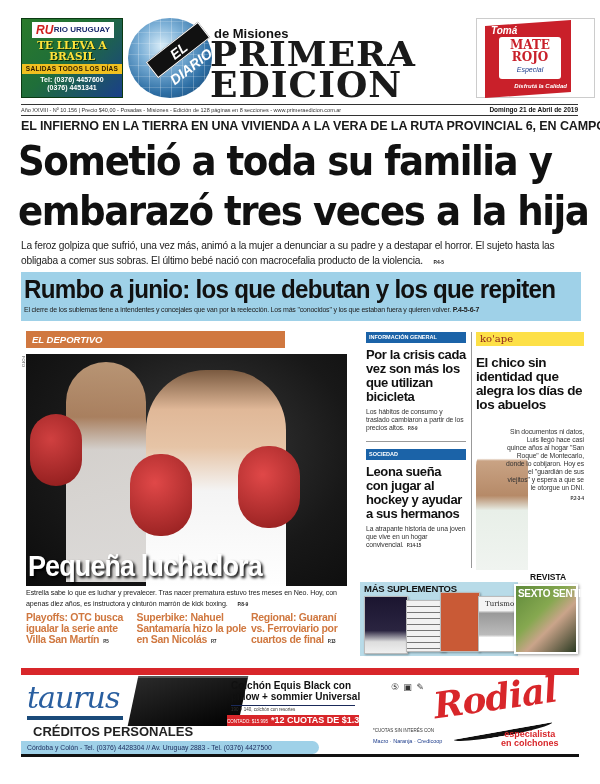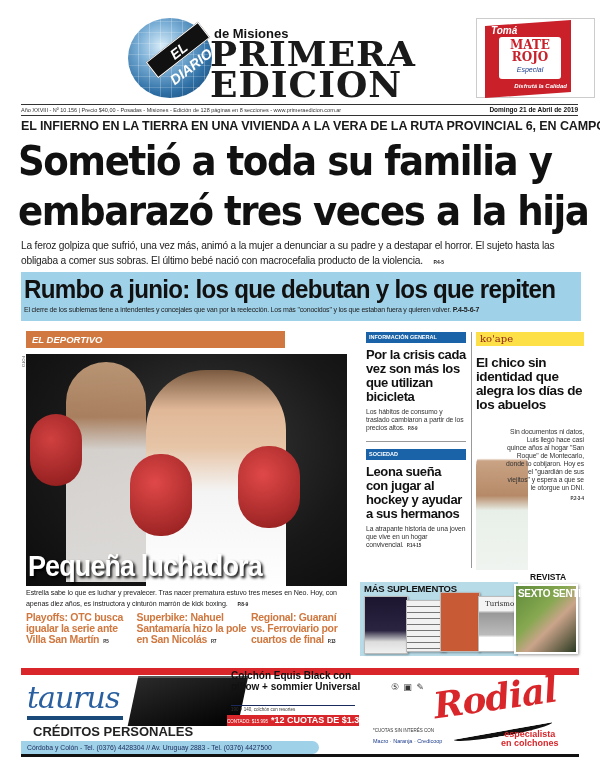--- a/index.html
+++ b/index.html
@@ -126,39 +126,51 @@
   
   .ad-bottom { position: absolute; left: 21px; top: 668px; width: 558px; height: 90px; background: #fff; }
   .ad-bottom .topbar { position: absolute; left: 0; top: 0; width: 558px; height: 7px; background: #d8262a; }
   .ad-bottom .botbar { position: absolute; left: 0; top: 86px; width: 558px; height: 3px; background: #111; }
   .taurus { position: absolute; left: 6px; top: 12px; font-family: "DejaVu Serif", serif; font-style: italic; font-weight: normal;
     font-size: 30px; color: #2a5fa0; letter-spacing: -1px; }
   .taurus-line { position: absolute; left: 6px; top: 48px; width: 96px; height: 4px; background: #1a4a7a; }
   .creditos { position: absolute; left: 12px; top: 56px; font-size: 13px; font-weight: bold; color: #222; }
   .mattress { position: absolute; left: 112px; top: 8px; width: 110px; height: 50px; background: linear-gradient(160deg, #2a2a2a 0%, #111 60%, #000 100%);
     transform: skewX(-12deg); border-top: 2px solid #555; }
-  .colchon { position: absolute; left: 210px; top: 2px; font-size: 10px; line-height: 11px; color: #111; font-weight: bold; }
+  .colchon { position: absolute; left: 210px; top: 12px; font-size: 10px; line-height: 11px; color: #111; font-weight: bold; }
   .colchon-rule { position: absolute; left: 210px; top: 37px; width: 124px; height: 1px; background: #1a2a5a; }
   .colchon-sub { position: absolute; left: 210px; top: 39px; font-size: 4.5px; color: #333; }
   .cuotas-bar { position: absolute; left: 206px; top: 47px; width: 132px; height: 11px; background: #d8262a; color: #fff; font-size: 9px; font-weight: bold; line-height: 11px; text-align: right; padding-right: 3px; white-space: nowrap; overflow: hidden; }
   .cuotas-bar .small { font-size: 4.5px; font-weight: normal; margin-right: 3px; }
   .address { position: absolute; left: 0; top: 73px; width: 298px; height: 13px; background: #9fd1e8; border-radius: 0 8px 8px 0;
     font-size: 6.8px; line-height: 13px; color: #1a2a5a; padding-left: 6px; white-space: nowrap; }
   .icons-row { position: absolute; left: 370px; top: 14px; font-size: 9px; color: #333; letter-spacing: 1px; }
   .sininteres { position: absolute; left: 352px; top: 60px; font-size: 4.5px; color: #333; white-space: nowrap; }
   .banks { position: absolute; left: 352px; top: 70px; font-size: 5.5px; color: #1a3a8a; white-space: nowrap; }
   .rodial { position: absolute; left: 412px; top: 8px; font-family: "DejaVu Serif", serif; font-style: italic; font-weight: bold;
     font-size: 36px; color: #d8262a; letter-spacing: -1px; transform: rotate(-8deg); }
   .swoosh { position: absolute; left: 432px; top: 58px; width: 100px; height: 10px; border-bottom: 5px solid #111; border-radius: 0 0 50% 50%; transform: rotate(-10deg); }
   .especialista { position: absolute; left: 480px; top: 62px; font-weight: bold; font-size: 9px; line-height: 9px; color: #d8262a; text-align: center; }
 </style>
 </head>
 <body>
 
 <div class="masthead">
+  <div class="ad-left">
+    <div class="ru">
+      <span class="mark">RU</span>
+      <span>RIO URUGUAY</span>
+    </div>
+    <div class="lleva">TE LLEVA A BRASIL</div>
+    <div class="salidas">SALIDAS TODOS LOS DÍAS</div>
+    <div class="tel">
+      <div>Tel: (0376) 4457600</div>
+      <div>(0376) 4451341</div>
+    </div>
+  </div>
 
   <div class="globe">
       <div class="grid"></div>
     </div>
   <div class="eldiario">EL DIARIO</div>
   <div class="demisiones">de Misiones</div>
   <div class="primera">PRIMERA</div>
   <div class="edicion">EDICION</div>
 
   <div class="ad-mate">

